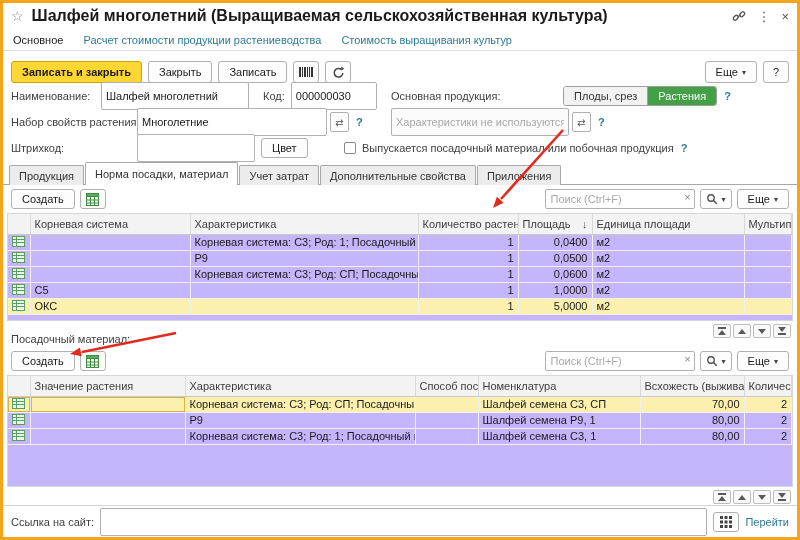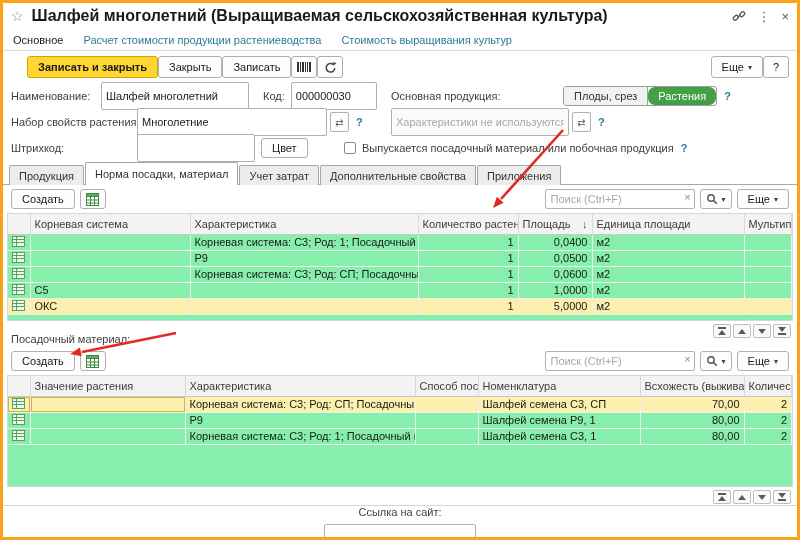--- a/index.html
+++ b/index.html
@@ -10,56 +10,56 @@
   .titlebar { position:absolute; top:0; left:0; right:0; height:26px; display:flex; align-items:center; padding:0 8px; background:#fff; }
   .star { color:#8a8a8a; font-size:14px; margin-right:8px; cursor:pointer; }
   .wtitle { font-weight:bold; font-size:16px; white-space:nowrap; overflow:hidden; }
   .tb-icons { margin-left:auto; display:flex; align-items:center; gap:11px; }
   .tb-ico { color:#555; cursor:pointer; font-size:13px; line-height:1; display:flex; align-items:center; }
 
   .navbar { position:absolute; top:26px; left:0; right:0; height:22px; display:flex; align-items:center; gap:20px; padding:0 10px; border-bottom:1px solid #dcdcdc; }
   .link { color:#2c7b96; cursor:pointer; white-space:nowrap; }
   .nav-active { color:#1a1a1a; white-space:nowrap; }
 
-  .toolbar { position:absolute; top:48px; left:16px; right:0; height:32px; display:flex; align-items:center; padding:0 8px; }
+  .toolbar { position:absolute; top:48px; left:0; right:0; height:32px; display:flex; align-items:flex-end; gap:6px; padding:0 8px; }
   .btn { display:inline-flex; align-items:center; justify-content:center; gap:4px; height:22px; padding:0 10px;
          background:#fdfdfd; border:1px solid #b0b0b0; border-radius:3px; cursor:pointer; white-space:nowrap; font:inherit; color:#1a1a1a; }
   .btn-primary { background:#ffd633; border-color:#cfa600; font-weight:bold; }
   .btn-ico { padding:0 5px; min-width:26px; }
   .spacer { flex:1; }
   .caret { font-size:8px; color:#444; }
 
   .frow { position:absolute; height:22px; display:flex; align-items:center; }
   .lbl { color:#3f3f3f; white-space:nowrap; }
   .dis { color:#a2a2a2; }
   input.fld { height:28px; border:1px solid #b0b0b0; border-radius:2px; padding:0 4px; font:inherit; color:#1a1a1a; background:#fff; }
   input.fld:disabled { background:#fbfbfb; color:#9a9a9a; }
   input::placeholder { color:#a8a8a8; }
   .mini-btn { display:inline-flex; align-items:center; justify-content:center; width:19px; height:20px; border:1px solid #b0b0b0;
               border-radius:2px; background:#fdfdfd; cursor:pointer; margin-left:3px; color:#555; font-size:10px; }
   .q { color:#2c7b96; font-weight:bold; margin-left:7px; cursor:pointer; }
   .toggle { display:inline-flex; height:20px; border-radius:3px; overflow:hidden; border:1px solid #9e9e9e; }
   .topt { display:flex; align-items:center; padding:0 10px; background:#f2f2f2; color:#333; cursor:pointer; border-right:1px solid #9e9e9e; }
   .topt:last-child { border-right:none; }
-  .topt.sel { background:#43a047; color:#fff;border-radius:7px; }
+  .topt.sel { background:#43a047; color:#fff; }
   .chk { width:12px; height:12px; border:1px solid #8a8a8a; border-radius:2px; background:#fff; margin-right:6px; flex:none; cursor:pointer; }
 
   .tabstrip { position:absolute; top:158px; left:0; right:0; height:24px; display:flex; align-items:flex-end; padding-left:6px;text-align:right; }
   .tabs-underline { position:absolute; left:0; right:0; bottom:0; height:1px; background:#a8a8a8; }
   .tab { position:relative; display:flex; align-items:center; height:20px; padding:0 9px; margin-right:1px; background:#ececec;
          border:1px solid #a8a8a8; border-bottom:none; border-radius:2px 2px 0 0; cursor:pointer; z-index:1; color:#333; white-space:nowrap; }
   .tab.active { background:#fff; height:23px; z-index:3; }
 
   .ltb { position:absolute; left:0; right:0; height:24px; display:flex; align-items:center; gap:5px; padding:0 8px; }
   .ltb .btn { height:20px; }
   .search { position:relative; width:150px; }
   .search input { width:100%; height:20px; border:1px solid #b0b0b0; border-radius:2px; padding:0 16px 0 5px; font:inherit; }
   .search .clear { position:absolute; right:4px; top:2px; color:#8a8a8a; cursor:pointer; }
 
-  .listbox { position:absolute; left:4px; right:4px; background:#86efac; border:1px solid #d6d6d6; overflow:hidden; }
+  .listbox { position:absolute; left:4px; right:4px; background:#c4b5fd; border:1px solid #d6d6d6; overflow:hidden; }
   table.grid { border-collapse:collapse; table-layout:fixed; width:100%; }
   .grid th { height:20px; background:#f3f3f3; border-right:1px solid #d9d9d9; border-bottom:1px solid #c9c9c9; font-weight:normal;
              color:#3c3c3c; text-align:left; padding:0 4px; overflow:hidden; white-space:nowrap; }
   .grid td { height:16px; border-right:1px solid #f0f0ee; border-bottom:1px solid #f0f0ee; padding:0 4px; overflow:hidden; white-space:nowrap; }
   .grid .num { text-align:right; }
   .grid tr.sel td { background:#fcf0ae; }
   .grid td.focus { background:#fbe36b; box-shadow:inset 0 0 0 1px #d9b13b; }
   .th-flex { display:flex; align-items:center; }
   .th-flex .sort { margin-left:auto; color:#555; }
   .recicon-cell { text-align:center; padding:0 2px; }
@@ -68,21 +68,21 @@
   .nbtn { width:18px; height:14px; border:1px solid #bdbdbd; border-radius:2px; background:#fafafa; display:flex; flex-direction:column;
           align-items:center; justify-content:center; cursor:pointer; }
   .tri-up { width:0; height:0; border-left:4px solid transparent; border-right:4px solid transparent; border-bottom:5px solid #5a5a5a; }
   .tri-down { width:0; height:0; border-left:4px solid transparent; border-right:4px solid transparent; border-top:5px solid #5a5a5a; }
   .hbar { width:8px; height:2px; background:#5a5a5a; }
   .mt1 { margin-top:1px; }
 
   .sec-label { position:absolute; left:8px; color:#3f3f3f; }
 
   .bottombar { position:absolute; left:0; right:0; bottom:0; height:32px; border-top:1px solid #d6d6d6; display:flex; align-items:center;
-               gap:6px; padding:0 8px; background:#fff;flex-direction:column; }
+               gap:6px; padding:0 8px; background:#fff; }
   .bottombar input { flex:1; }
   .bottombar .btn { height:20px; }
 
   .annotations { position:absolute; left:0; top:0; width:794px; height:534px; pointer-events:none; z-index:50; }
 </style>
 </head>
 <body>
 
 <div class="window">
 

